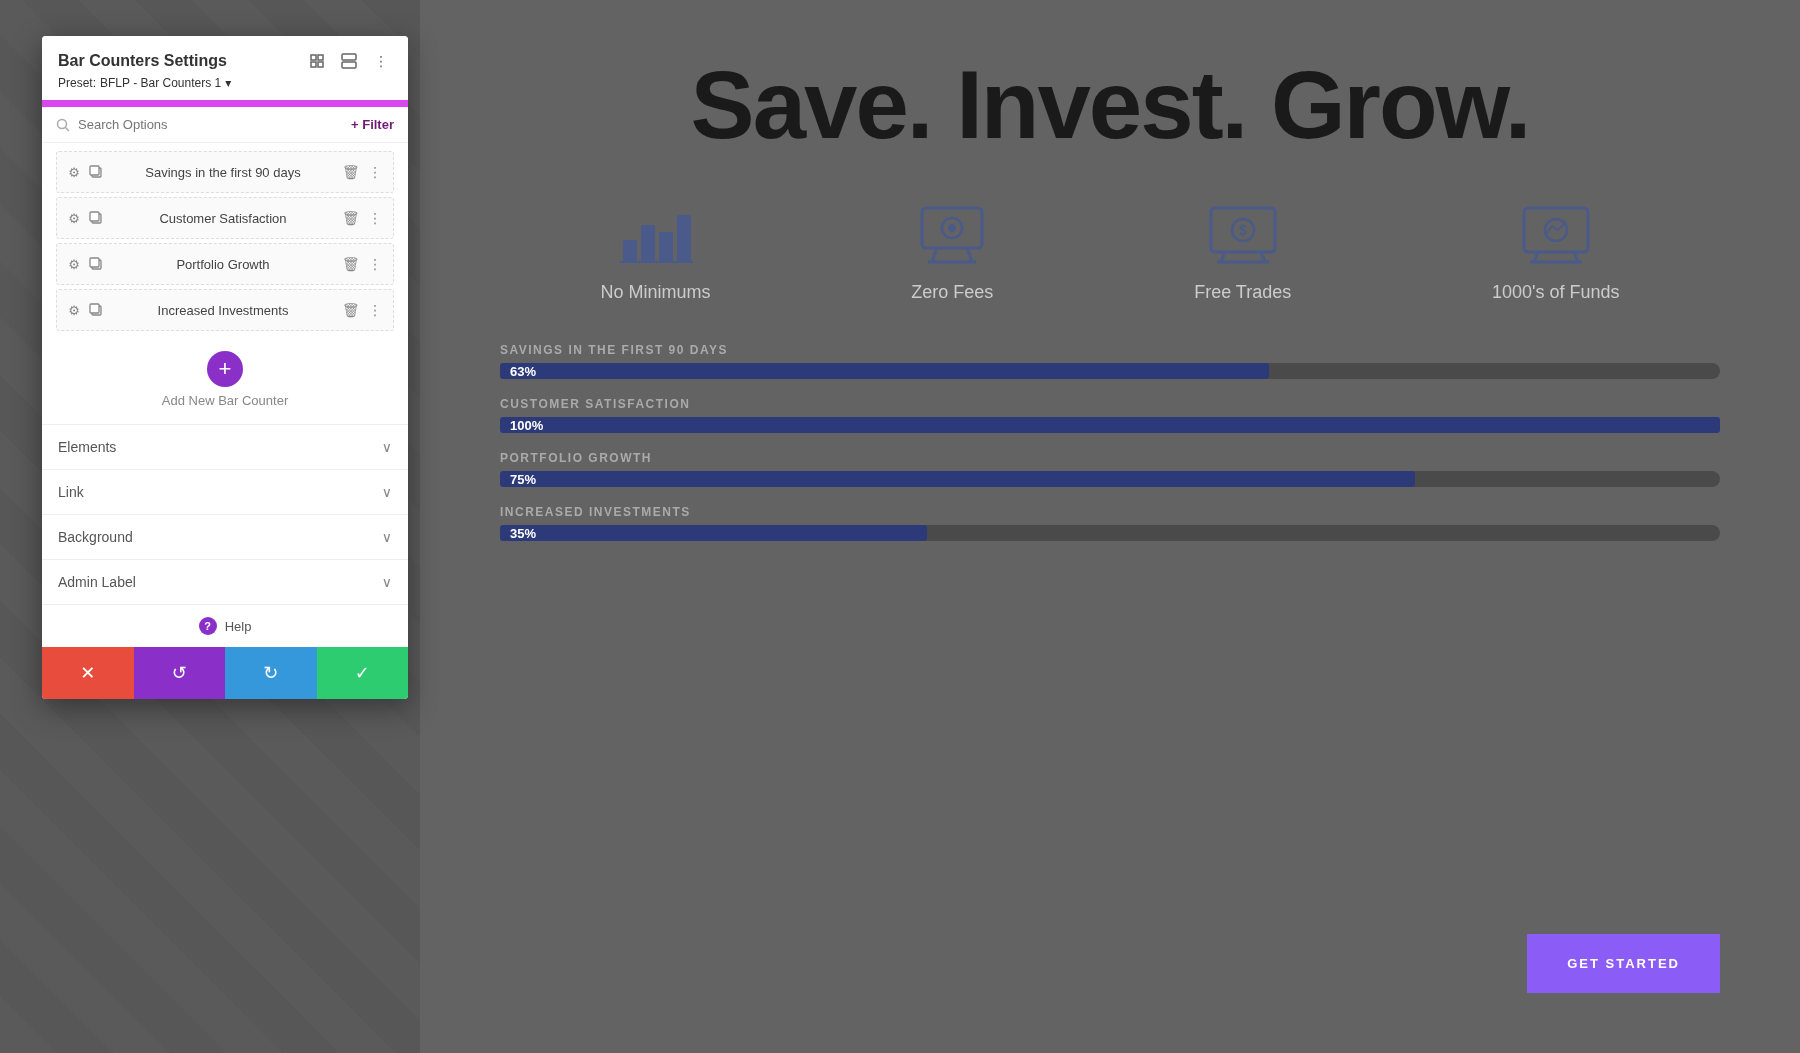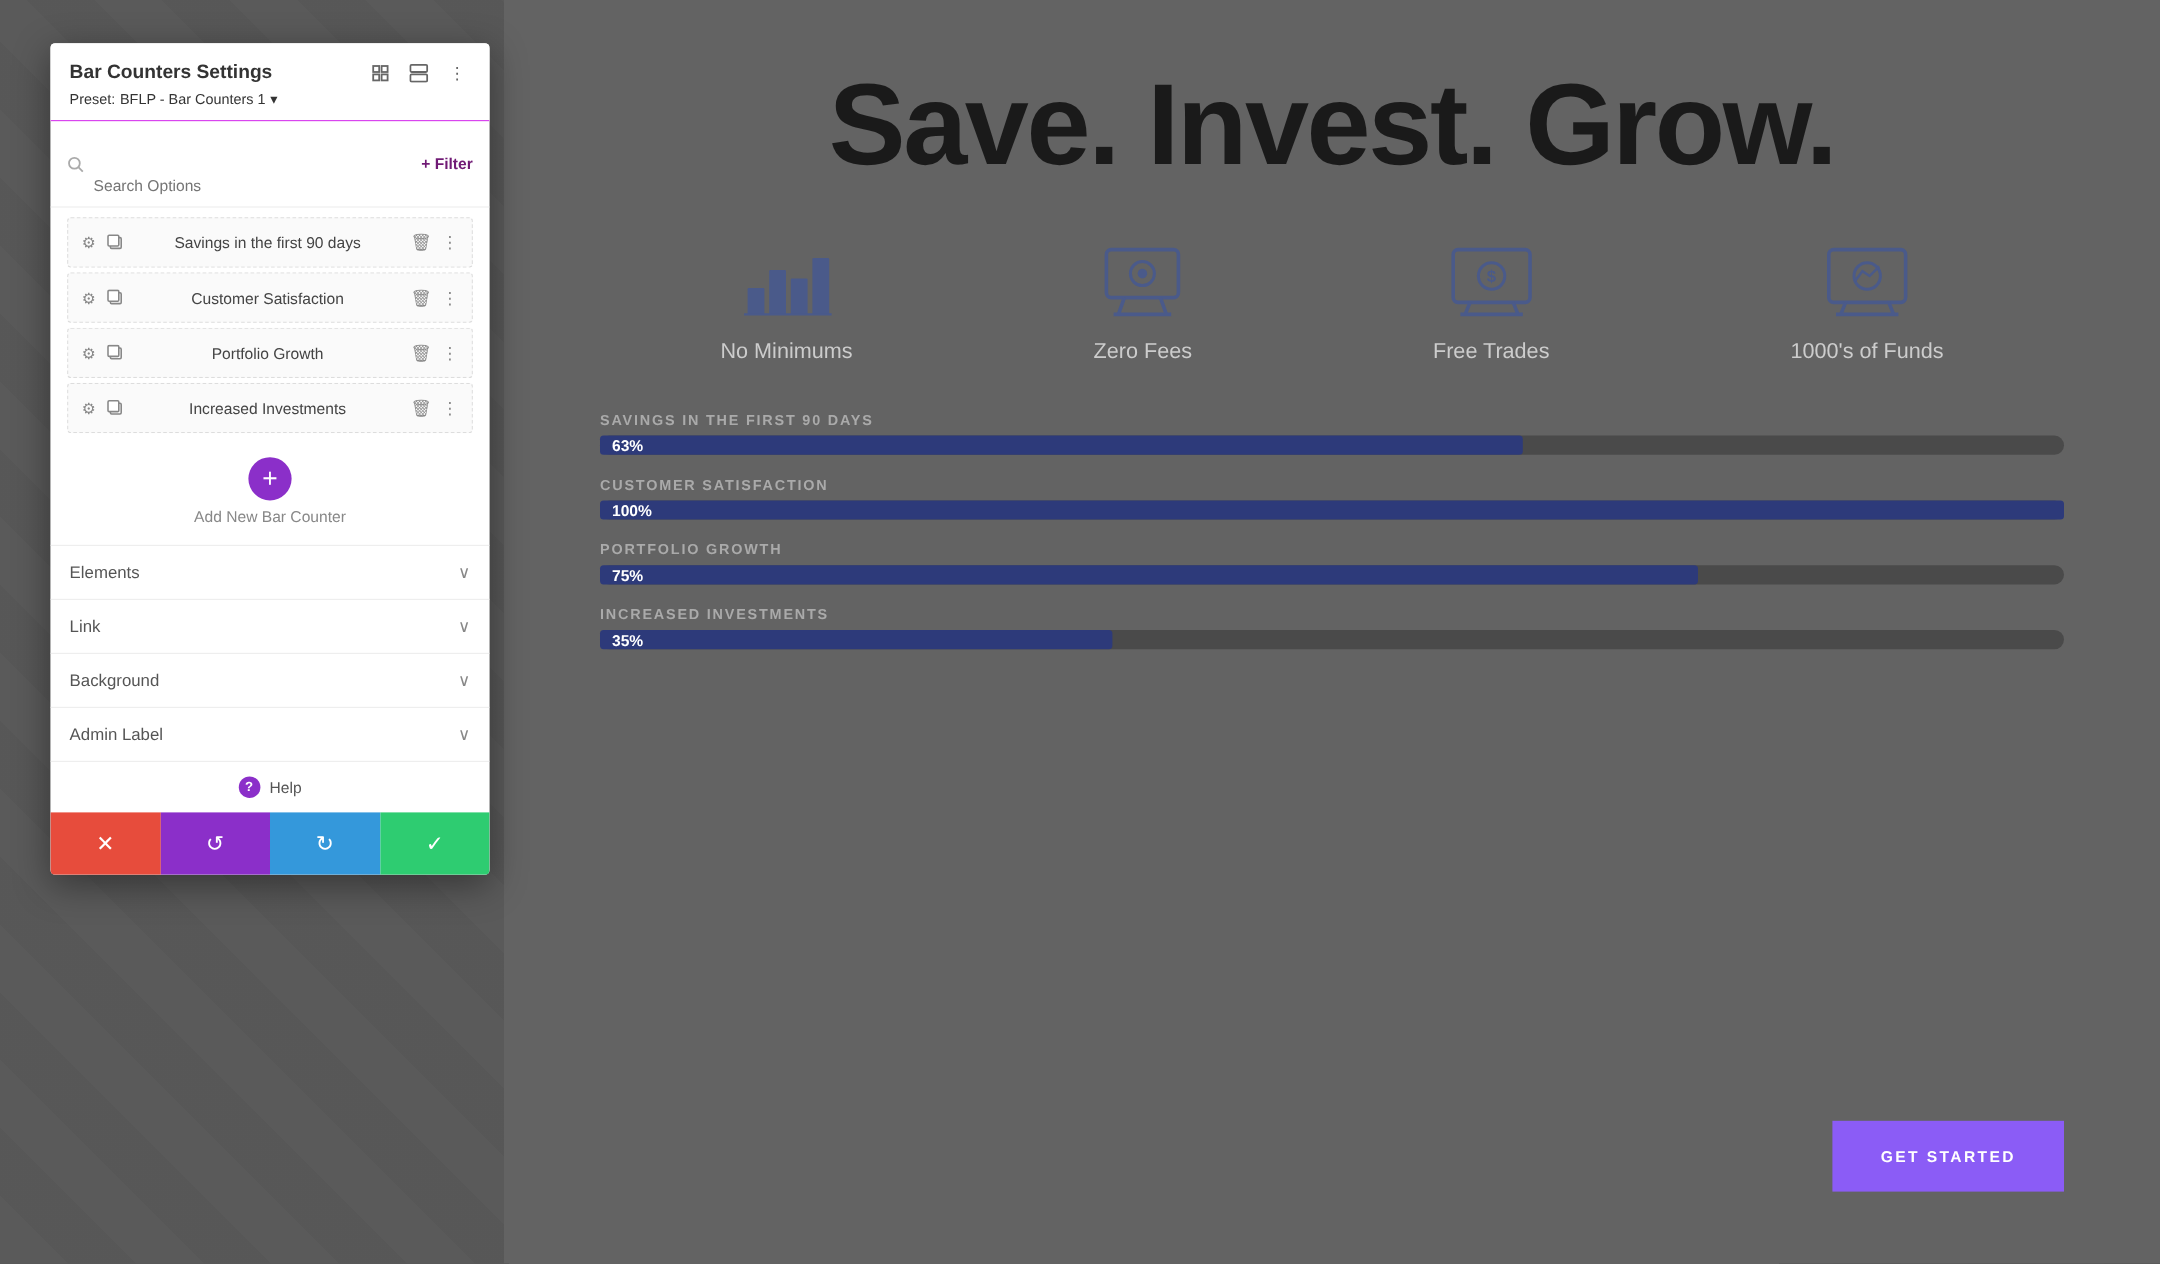--- a/index.html
+++ b/index.html
@@ -146,21 +146,21 @@
       border-radius: 4px;
       box-shadow: 0 8px 30px rgba(0,0,0,0.4);
       display: flex;
       flex-direction: column;
       overflow: hidden;
     }
 
     .panel-header {
       background: #fff;
       padding: 14px 16px 10px;
-      border-bottom: 1px solid #d946ef;
+      border-bottom: 7px solid #d946ef;
       display: flex;
       flex-direction: column;
       gap: 4px;
     }
 
     .panel-title-row {
       display: flex;
       align-items: center;
       justify-content: space-between;
     }
@@ -233,21 +233,20 @@
       gap: 8px;
     }
 
     .search-input {
       flex: 1;
       border: none;
       outline: none;
       font-size: 13px;
       color: #999;
       background: transparent;
-      margin-top: 36px;
     }
 
     .filter-btn {
       background: none;
       border: none;
       color: #701a75;
       font-size: 13px;
       cursor: pointer;
       display: flex;
       align-items: center;

